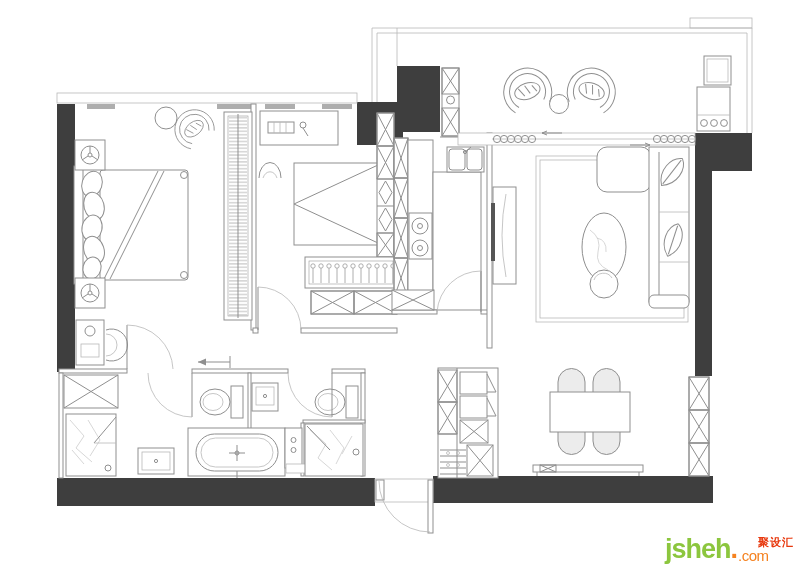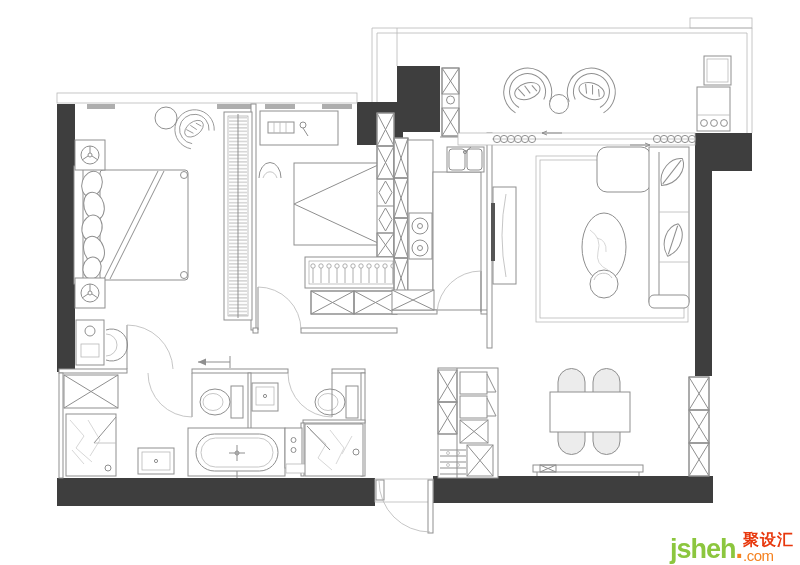--- a/index.html
+++ b/index.html
@@ -13,21 +13,21 @@
   .wfl{fill:#fff;stroke:var(--lite,#b8b8b8);stroke-width:.8;}
   .bar{fill:var(--bar,#aeaeae);stroke:none;}
   .chair{fill:#ececec;stroke:var(--line,#8f8f8f);stroke-width:1;}
   .mb{stroke:#c6c6c6;stroke-width:.7;fill:none;}
   .tv{fill:#555;}
   
   #logo{position:absolute;right:6px;bottom:2px;display:flex;align-items:flex-end;line-height:1;}
   #logo .main{font-weight:bold;font-size:27px;color:var(--logo_green,#8cc63e);letter-spacing:-1px;}
   #logo .dot{color:var(--logo_orange,#f58220);}
   #logo .right{display:flex;flex-direction:column;align-items:flex-start;margin-left:1px;}
-  #logo .cn{font-size:16px;font-weight:bold;color:var(--logo_red,#e8380d);letter-spacing:1px;}
+  #logo .cn{font-size:11px;font-weight:bold;color:var(--logo_red,#e8380d);letter-spacing:1px;margin-left:20px;}
   #logo .suffix{font-weight:normal;font-size:15px;color:var(--logo_orange,#f58220);letter-spacing:-0.5px;}
 </style>
 </head>
 <body>
 
 <div id="stage">
 <svg width="800" height="565" viewBox="0 0 800 565">
   <defs>
     <pattern id="rungs" patternUnits="userSpaceOnUse" x="228" y="116" width="20" height="3.4">
       <line x1="1" y1="1.7" x2="19" y2="1.7" stroke="#999" stroke-width="0.7"></line>

